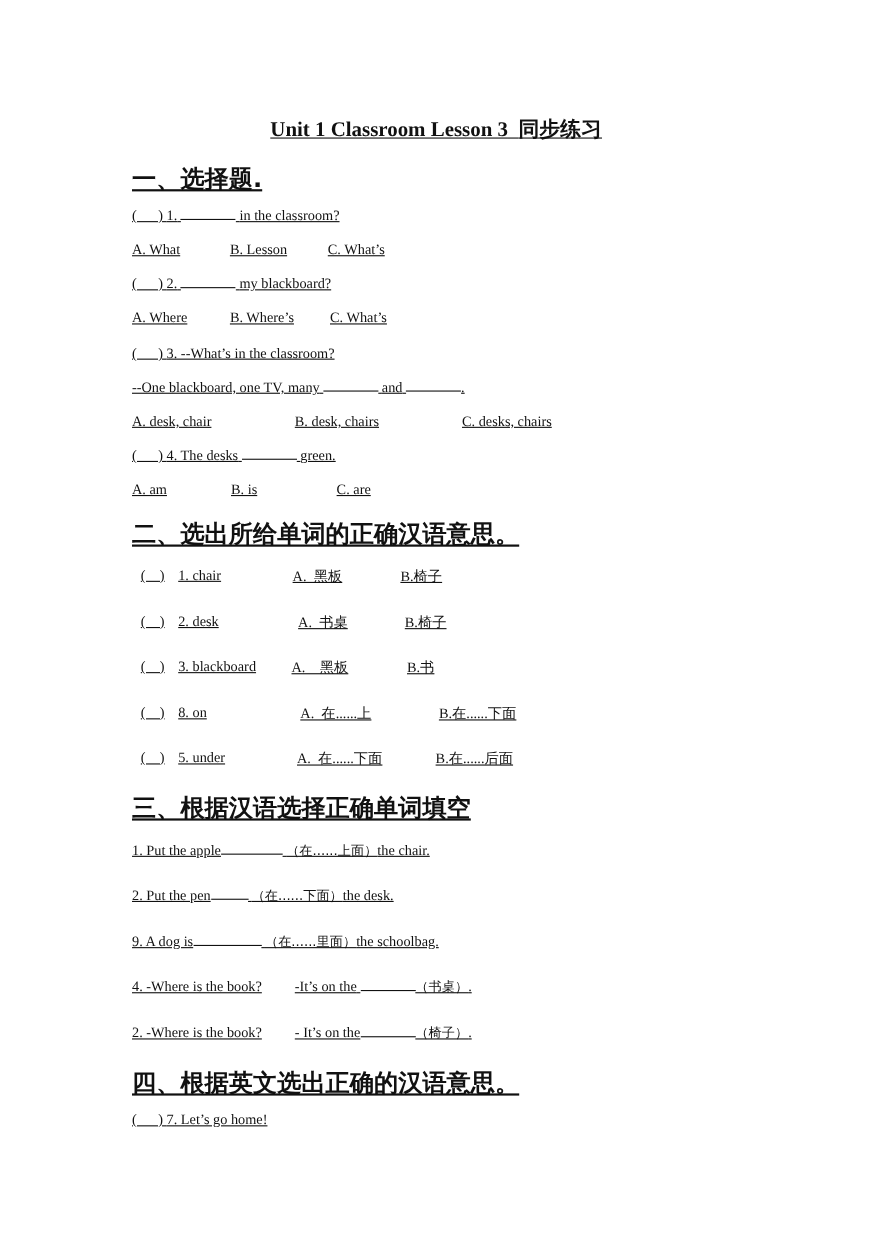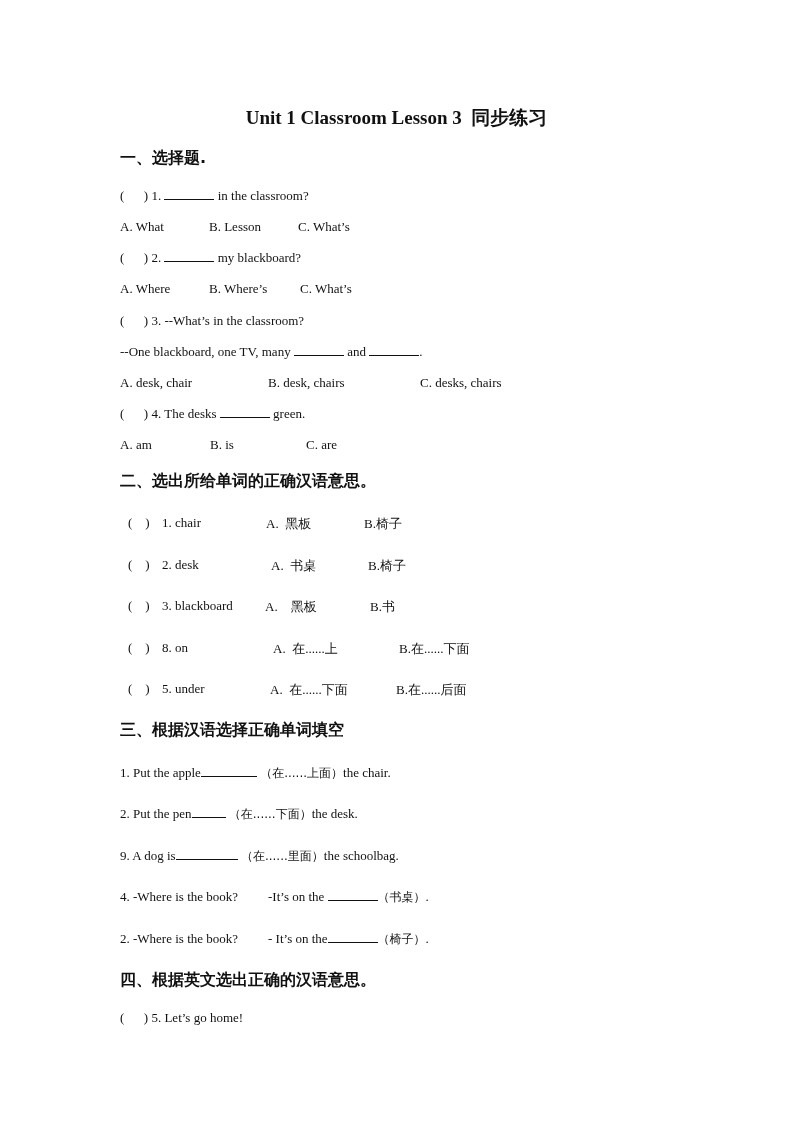--- a/index.html
+++ b/index.html
@@ -1,21 +1,21 @@
 <!DOCTYPE html>
 <html><head>
 <meta charset="utf-8">
 <style>
   html, body { margin: 0; padding: 0; background: #ffffff; }
   body { width: 793px; height: 1122px; position: relative; overflow: hidden;
          font-family: "Liberation Serif", "DejaVu Serif", serif; color: #111; }
-  .abs { position: absolute; white-space: pre; }
+  .abs { position: absolute; white-space: pre; text-decoration: underline; }
   .title { font-size: 19px; font-weight: bold; left: 0; width: 793px; text-align: center; top: 105px; }
   .title .cn { font-family: "DejaVu Sans", sans-serif; font-weight: bold; }
-  .h { font-family: "DejaVu Sans", sans-serif; font-weight: bold; font-size: 16px; left: 120px; }
+  .h { font-family: "DejaVu Sans", sans-serif; font-weight: bold; font-size: 22px; left: 120px; }
   .t { font-size: 13px; }
   .cn { font-family: "DejaVu Sans", sans-serif; font-size: 12px; }
   .blank { display: inline-block; border-bottom: 1px solid #111; height: 11px; vertical-align: baseline; }
 </style>
 </head>
 <body>
 
 <div class="abs title"><span>Unit 1 Classroom Lesson 3</span>  <span class="cn" style="font-size:19px">同步练习</span></div>
 
 <div class="abs h" style="top:148px">一、选择题.</div>
@@ -72,13 +72,13 @@
 
 <div class="abs t" style="left:120px;top:765px"><span>1. Put the apple</span><span class="blank" style="width:56px"></span> <span class="cn">（在......上面）</span><span>the chair.</span></div>
 <div class="abs t" style="left:120px;top:806px"><span>2. Put the pen</span><span class="blank" style="width:34px"></span> <span class="cn">（在......下面）</span><span>the desk.</span></div>
 <div class="abs t" style="left:120px;top:848px"><span>9. A dog is</span><span class="blank" style="width:62px"></span> <span class="cn">（在......里面）</span><span>the schoolbag.</span></div>
 <div class="abs t" style="left:120px;top:889px"><span>4. -Where is the book?</span></div>
 <div class="abs t" style="left:268px;top:889px"><span>-It’s on the</span> <span class="blank" style="width:50px"></span><span class="cn">（书桌）</span><span>.</span></div>
 <div class="abs t" style="left:120px;top:931px"><span>2. -Where is the book?</span></div>
 <div class="abs t" style="left:268px;top:931px"><span>- It’s on the</span><span class="blank" style="width:50px"></span><span class="cn">（椅子）</span><span>.</span></div>
 
 <div class="abs h" style="top:970px">四、根据英文选出正确的汉语意思。</div>
-<div class="abs t" style="left:120px;top:1010px"><span>(      )</span> <span>5. Let’s go home!</span></div>
+<div class="abs t" style="left:120px;top:1010px"><span>(      )</span> <span>7. Let’s go home!</span></div>
 
 </body></html>

